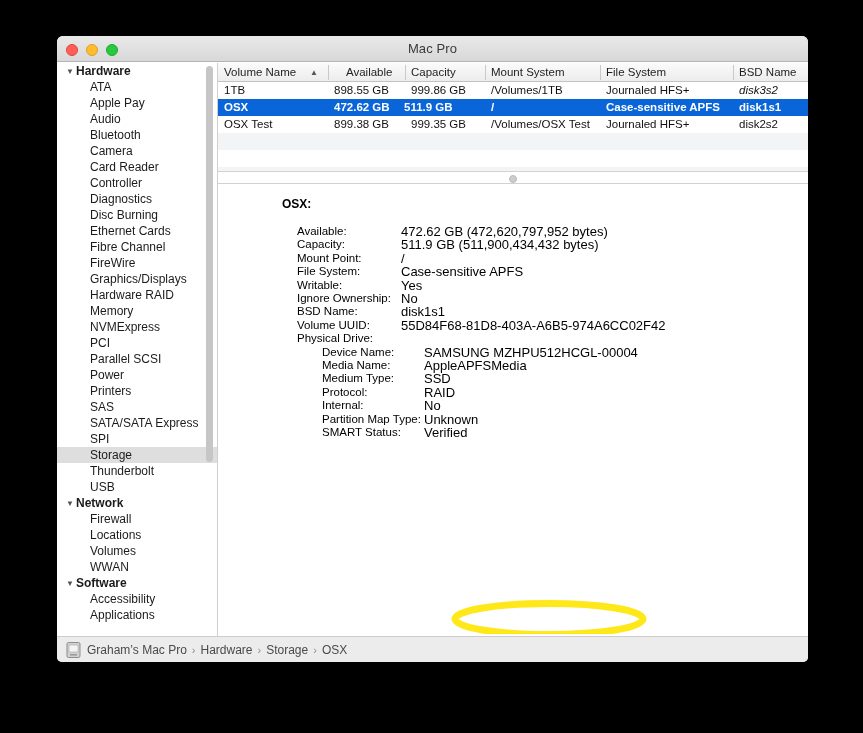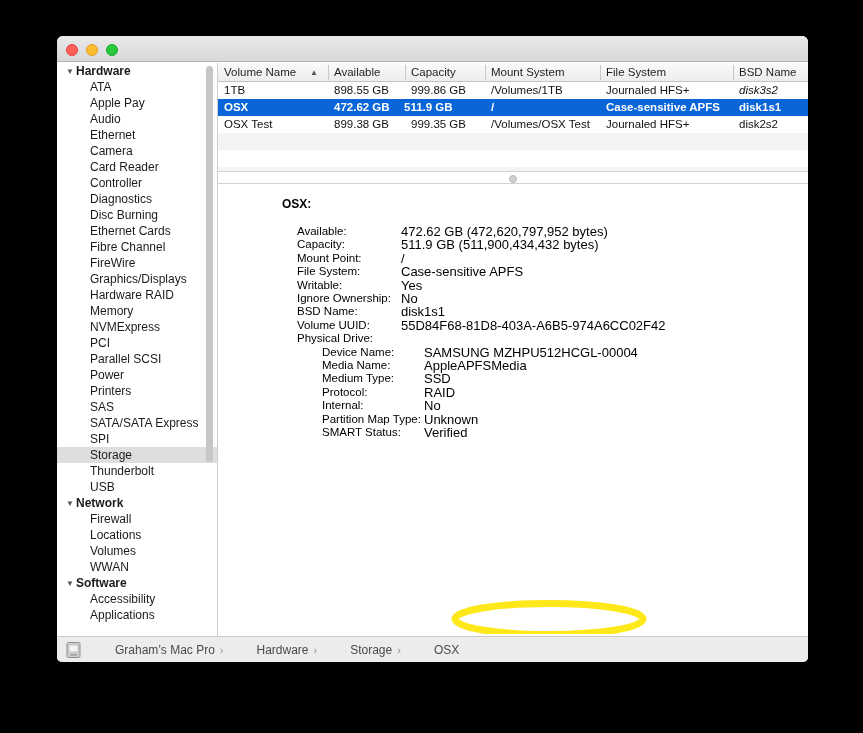--- a/index.html
+++ b/index.html
@@ -256,47 +256,48 @@
   #breadcrumb {
     position: absolute;
     left: 30px;
     top: 0;
     height: 26px;
     line-height: 26px;
     font-size: 12px;
     color: #4a4a4a;
     white-space: nowrap;
   }
-  .crumb { color: #4a4a4a; margin-left: 28px; }
+  .crumb { color: #4a4a4a; }
   .crumb-sep {
     color: #8d8d8d;
     padding: 0 5px;
     font-size: 11px;
   }
 </style>
 </head>
 <body>
 
 <div id="window">
 
   <div id="titlebar">
     <div class="traffic close"></div>
     <div class="traffic min"></div>
     <div class="traffic max"></div>
+    <div id="window-title">Mac Pro</div>
   </div>
 
   <div id="body-area">
 
     <div id="sidebar">
       <div id="sidebar-list">
           <div class="sb-row group"><span class="sb-tri">▼</span><span>Hardware</span></div>
           <div class="sb-row child"><span>ATA</span></div>
           <div class="sb-row child"><span>Apple Pay</span></div>
           <div class="sb-row child"><span>Audio</span></div>
-          <div class="sb-row child"><span>Ethernet</span></div>
+          <div class="sb-row child"><span>Bluetooth</span></div>
           <div class="sb-row child"><span>Camera</span></div>
           <div class="sb-row child"><span>Card Reader</span></div>
           <div class="sb-row child"><span>Controller</span></div>
           <div class="sb-row child"><span>Diagnostics</span></div>
           <div class="sb-row child"><span>Disc Burning</span></div>
           <div class="sb-row child"><span>Ethernet Cards</span></div>
           <div class="sb-row child"><span>Fibre Channel</span></div>
           <div class="sb-row child"><span>FireWire</span></div>
           <div class="sb-row child"><span>Graphics/Displays</span></div>
           <div class="sb-row child"><span>Hardware RAID</span></div>
@@ -323,21 +324,21 @@
         </div>
       <div id="sb-scrollbar"></div>
     </div>
     <div id="sidebar-divider"></div>
 
     <div id="content">
 
       <div id="table-header">
           <div class="th" style="left: 0px; width: 110px;">Volume Name</div>
           <div class="sort-arrow" style="left: 92px;">▲</div>
-          <div class="th" style="left: 110px; width: 77px;">Available</div>
+          <div class="th" style="left: 122px; width: 77px;">Available</div>
           <div class="thsep" style="left: 110px;"></div>
           <div class="th" style="left: 187px; width: 80px;">Capacity</div>
           <div class="thsep" style="left: 187px;"></div>
           <div class="th" style="left: 267px; width: 115px;">Mount System</div>
           <div class="thsep" style="left: 267px;"></div>
           <div class="th" style="left: 382px; width: 133px;">File System</div>
           <div class="thsep" style="left: 382px;"></div>
           <div class="th" style="left: 515px; width: 75px;">BSD Name</div>
           <div class="thsep" style="left: 515px;"></div>
         </div>

